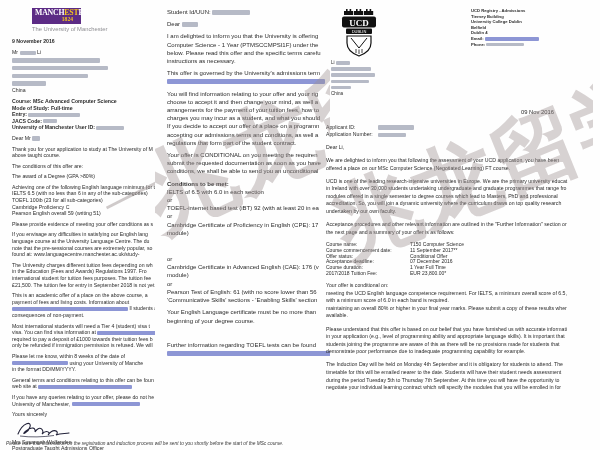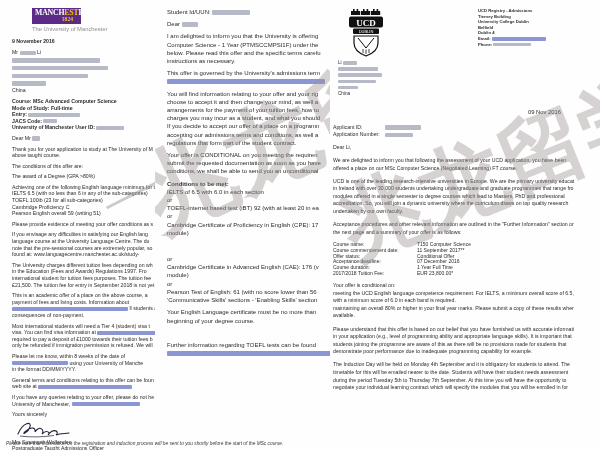--- a/index.html
+++ b/index.html
@@ -2,21 +2,21 @@
 <html><head>
 <meta charset="utf-8">
 <style>
   *{box-sizing:border-box;margin:0;padding:0}
   html,body{background:#ffffff}
   .screen{position:relative;width:600px;height:450px;background:#fefefe;overflow:hidden;
           font-family:"Liberation Sans","DejaVu Sans",sans-serif;color:#2b2b2b;}
   .col{position:absolute;top:0;height:450px;overflow:hidden;}
   #col1{left:0;width:155px;font-size:5.2px;line-height:6.6px;}
   #col2{left:155px;width:175px;font-size:6px;line-height:8.2px;}
-  #col3{left:330px;width:270px;font-size:5.2px;line-height:7.6px;}
+  #col3{left:323px;width:270px;font-size:5.2px;line-height:7.6px;}
   .ln{white-space:nowrap;overflow:hidden;}
   .redact{display:inline-block;height:0.82em;width:40px;background:#b6bac6;border-radius:1px;
           vertical-align:middle;filter:blur(0.7px);}
   .redact.blue{background:#8d96d5;}
   .bold{font-weight:bold;}
   .para{margin-bottom:4px;}
   
   .m-logo{margin:8px 0 0 32px;width:49px;padding:2px 3px;background:#5c2b85;color:#fff;
           font-family:Liberation Serif, serif;}
   .m-logo-name{font-size:7.8px;font-weight:bold;white-space:nowrap;letter-spacing:-0.2px;}

